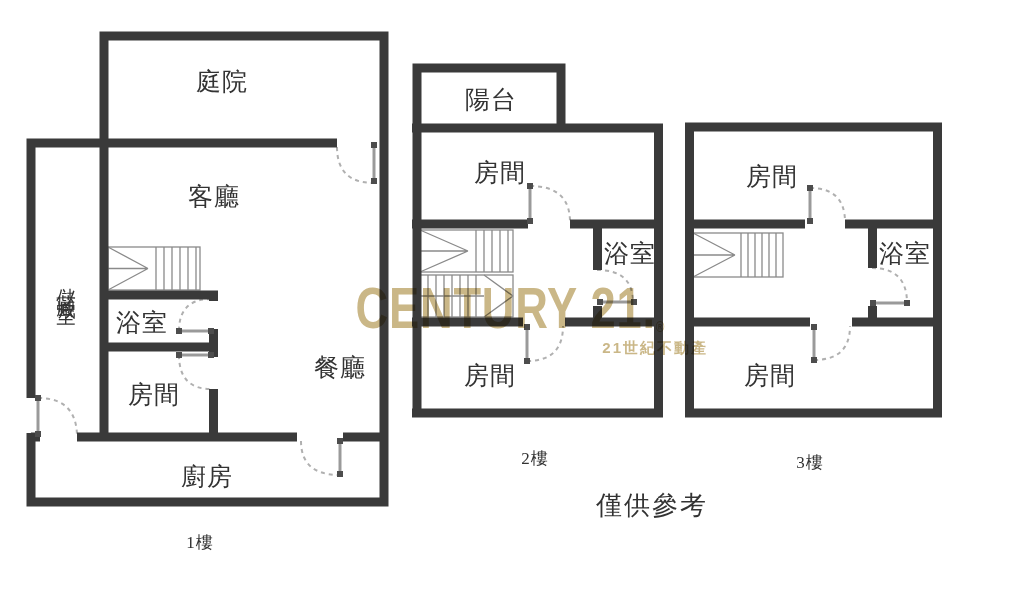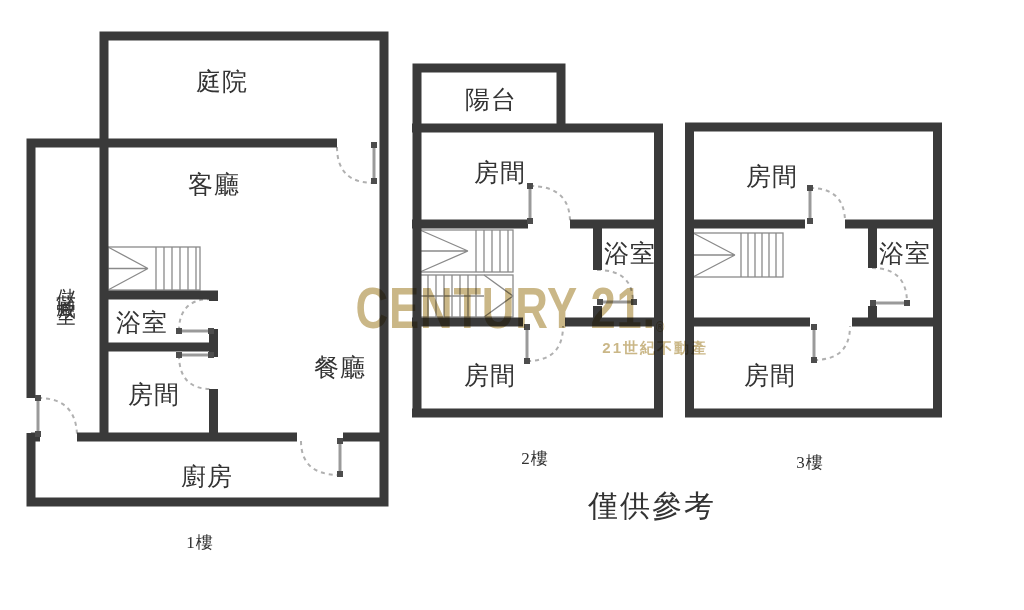--- a/index.html
+++ b/index.html
@@ -16,21 +16,21 @@
   .label{
     position:absolute;transform:translate(-50%,-50%);
     color:var(--label-text);font-size:25px;letter-spacing:1px;white-space:nowrap;
     line-height:1;
   }
   .label.vertical{
     writing-mode:vertical-rl;text-orientation:upright;letter-spacing:6px;
     transform:translate(-50%,-50%) scaleX(0.78);
   }
   .label.floor{font-size:17px;}
-  .label.disclaimer{font-size:30px;letter-spacing:2px;}
+  .label.disclaimer{font-size:26px;letter-spacing:2px;}
   .watermark{
     position:absolute;left:510px;top:318px;transform:translate(-50%,-50%);
     text-align:right;color:var(--brand-gold);
     font-family:"Liberation Sans","DejaVu Sans",sans-serif;font-weight:bold;
     mix-blend-mode:multiply;opacity:.92;white-space:nowrap;
   }
   .watermark .big{
     font-size:58px;line-height:1;letter-spacing:1px;
     transform:scaleX(0.78);transform-origin:center;
   }
@@ -154,21 +154,21 @@
       <rect class="cap" x="807" y="185" width="6" height="6"></rect>
         <rect class="cap" x="807" y="218" width="6" height="6"></rect>
       <rect class="cap" x="811" y="324" width="6" height="6"></rect>
         <rect class="cap" x="811" y="357" width="6" height="6"></rect>
       <rect class="cap" x="870" y="300" width="6" height="6"></rect>
         <rect class="cap" x="904" y="300" width="6" height="6"></rect>
     </g>
   </svg>
 
   <div class="label" style="left:222px;top:81px">庭院</div>
-  <div class="label" style="left:214px;top:184px">客廳</div>
+  <div class="label" style="left:214px;top:196px">客廳</div>
   <div class="label vertical" style="left:66px;top:277px">儲藏室</div>
   <div class="label" style="left:142px;top:322px">浴室</div>
   <div class="label" style="left:154px;top:394px">房間</div>
   <div class="label" style="left:340px;top:367px">餐廳</div>
   <div class="label" style="left:207px;top:476px">廚房</div>
   <div class="label floor" style="left:200px;top:542px">1樓</div>
 
   <div class="label" style="left:491px;top:99px">陽台</div>
   <div class="label" style="left:500px;top:172px">房間</div>
   <div class="label" style="left:630px;top:253px">浴室</div>

